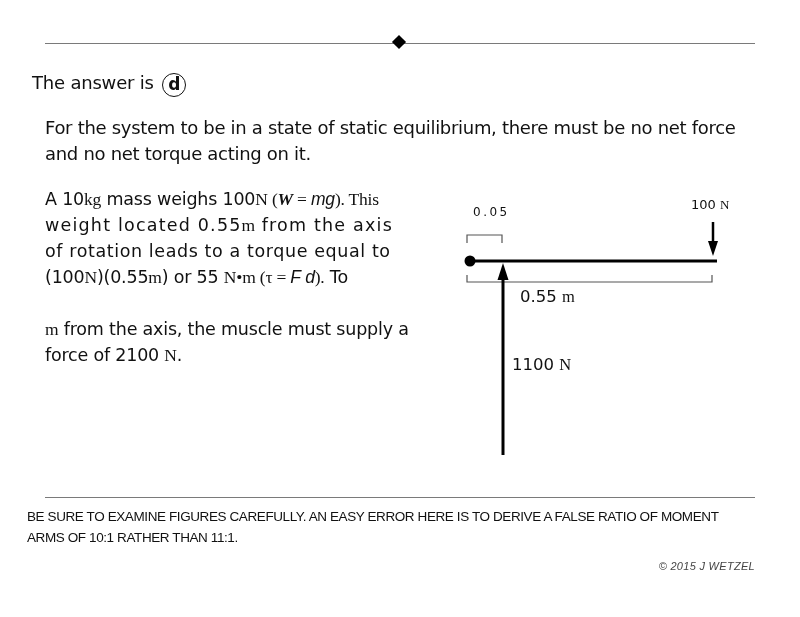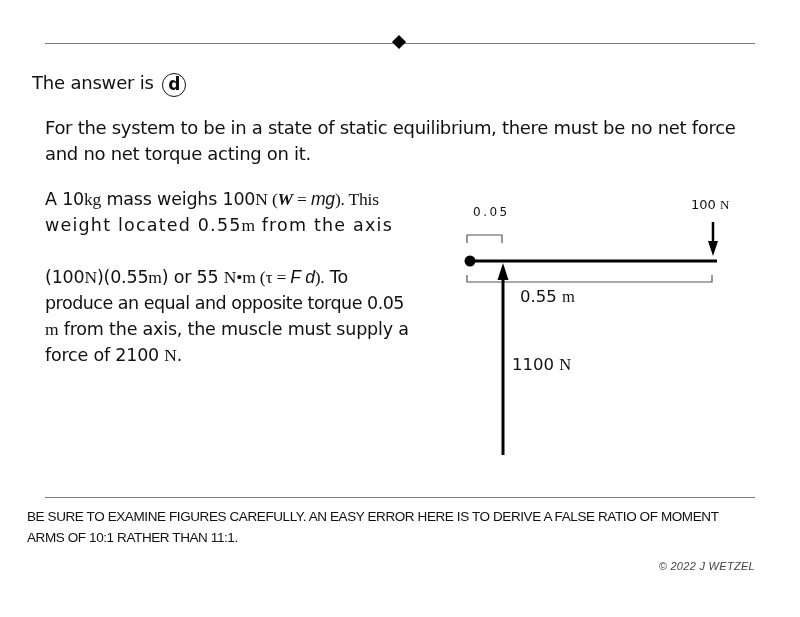--- a/index.html
+++ b/index.html
@@ -39,24 +39,24 @@
   <span class="circled">d</span>
 </div>
 
 <div class="abs para1">For the system to be in a state of static equilibrium, there must be no net force and no net torque acting on it.</div>
 
 <div class="abs para2">
   <span>A 10</span><span class="serif">kg</span><span> mass weighs 100</span><span class="serif">N</span><span class="serif"> (</span><span class="bi">W</span><span class="serif"> = </span><span class="it">mg</span><span class="serif">).  This</span>
   <br>
   <span class="mono-ish">weight located 0.55</span><span class="serif">m</span><span class="mono-ish"> from the axis</span>
   <br>
+  <span style="letter-spacing:0.6px">of rotation leads to a torque equal to</span>
   <br>
   <span>(100</span><span class="serif">N</span><span>)(0.55</span><span class="serif">m</span><span>) or 55 </span><span class="serif"> N•m (</span><span class="serif">τ</span><span class="serif"> = </span><span class="it">F</span><span class="it"> d</span><span class="serif">).</span><span>  To</span>
   <br>
-  <span style="letter-spacing:-0.5px">produce an equal and opposite torque 0.05</span>
   <br>
   <span class="serif">m</span><span> from the axis, the muscle must supply a</span>
   <br>
   <span>force of 2100 </span><span class="serif">N</span><span>.</span>
 </div>
 
 <svg width="800" height="617">
 
   <polyline points="467,243 467,235 502,235 502,243" fill="none" stroke="#555" stroke-width="1.2"></polyline>
 
@@ -84,13 +84,13 @@
 </div>
 
 <div class="lbl" style="left:512px; top:355px; font-size:16.5px;">
   <span>1100 </span><span class="serif">N</span>
 </div>
 
 <div class="rule" style="left:45px; top:497px; width:710px;"></div>
 
 <div class="abs note">BE SURE TO EXAMINE FIGURES CAREFULLY.  AN EASY ERROR HERE IS TO DERIVE A FALSE RATIO OF MOMENT ARMS OF 10:1 RATHER THAN 11:1.</div>
 
-<div class="abs copy">© 2022 J WETZEL</div>
+<div class="abs copy">© 2015 J WETZEL</div>
 
 </body></html>

